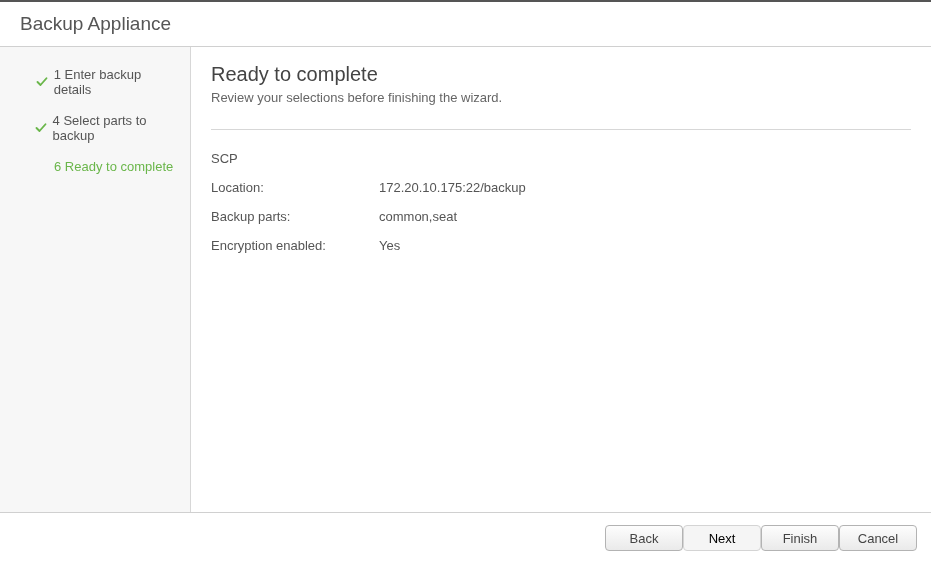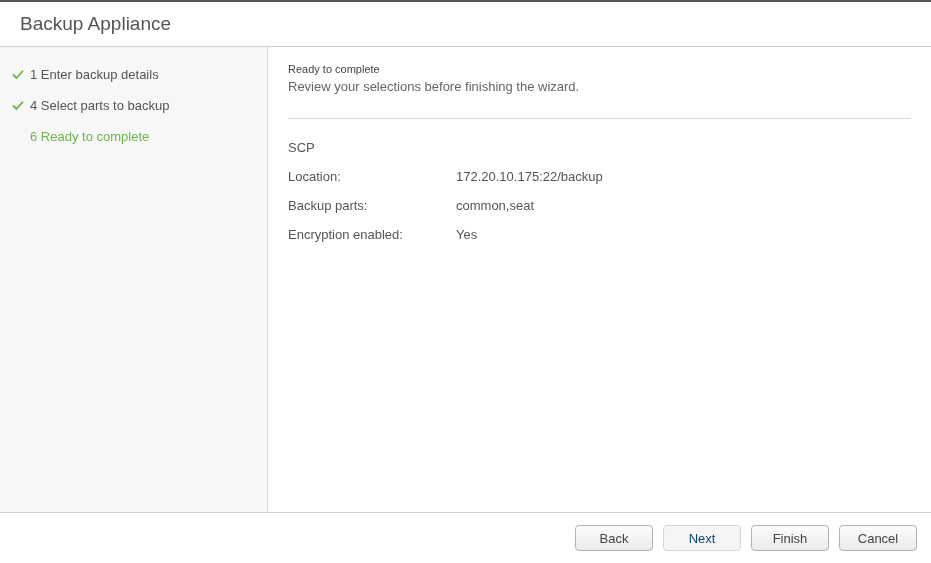--- a/index.html
+++ b/index.html
@@ -28,24 +28,25 @@
       color: #555;
       font-weight: normal;
     }
     .wizard-body {
       display: flex;
       flex: 1;
       border-top: 1px solid #d0d0d0;
       overflow: hidden;
     }
     .sidebar {
-      width: 268px;
+      width: 191px;
       background: #f7f7f7;
       border-right: 1px solid #d7d7d7;
       padding-top: 12px;
+      padding-left: 24px;
     }
     .sidebar-item {
       display: flex;
       align-items: center;
       padding: 8px 10px;
       font-size: 13px;
       color: #555;
       cursor: pointer;
     }
     .sidebar-item .check {
@@ -65,21 +66,21 @@
     .sidebar-item .indent {
       width: 16px;
       margin-right: 4px;
     }
     .main {
       flex: 1;
       padding: 16px 20px;
       overflow: auto;
     }
     .step-heading {
-      font-size: 11px;
+      font-size: 20px;
       color: #444;
       font-weight: normal;
       margin-bottom: 4px;
     }
     .step-subtext {
       font-size: 13px;
       color: #666;
       padding-bottom: 24px;
       border-bottom: 1px solid #d7d7d7;
       margin-bottom: 14px;
@@ -95,38 +96,37 @@
       color: #555;
     }
     .summary-value {
       color: #555;
     }
     .footer {
       border-top: 1px solid #d0d0d0;
       padding: 12px 14px;
       display: flex;
       justify-content: flex-end;
-      gap: 10px;
       background: #fff;
     }
     .btn {
       min-width: 78px;
       height: 26px;
       border: 1px solid #b3b3b3;
       border-radius: 4px;
       background: linear-gradient(#fdfdfd, #eaeaea);
       font-size: 13px;
       color: #444;
       cursor: pointer;
       display: inline-flex;
       align-items: center;
       justify-content: center;
     }
     .btn:disabled {
-      color: #0c4a6e;
+      color: #000000;
       background: #f5f5f5;
       border-color: #d4d4d4;
       cursor: default;
     }
   </style>
 </head>
 <body>
 
 <div class="wizard-container">
 

